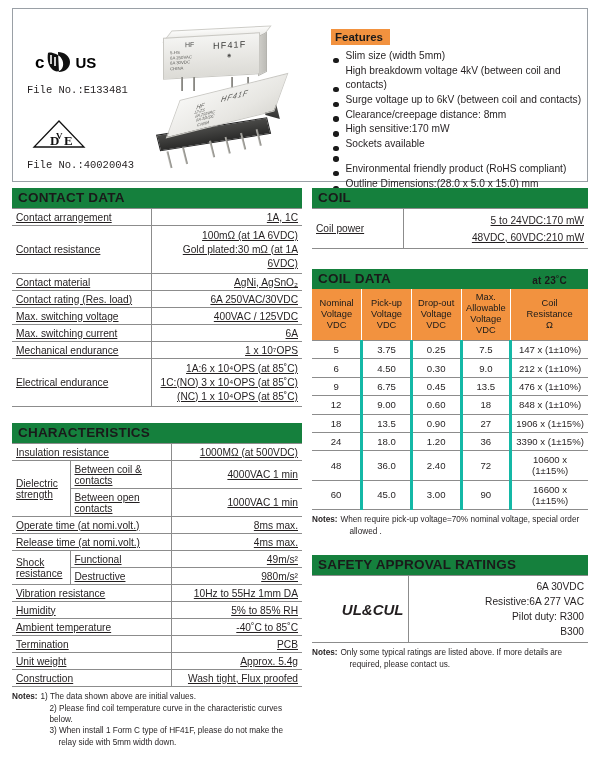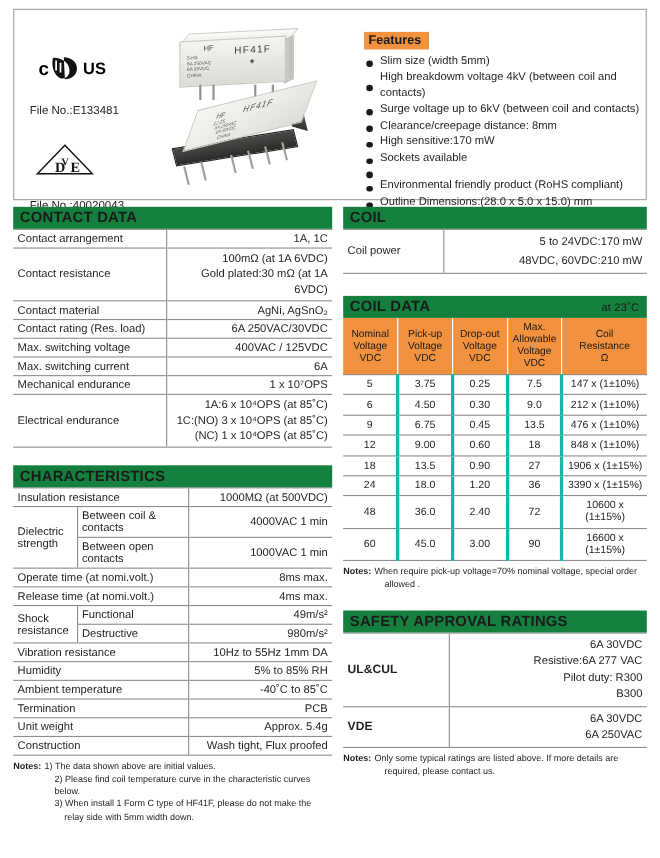--- a/index.html
+++ b/index.html
@@ -42,21 +42,22 @@
     width: 28px; height: 24px;
     position: relative;
   }
   .ul-circle svg { display: block; }
   .ul-us {
     font-size: 15px; font-weight: bold; color: #000;
     margin-left: 2px; line-height: 1;
   }
   .file-no {
     font-size: 10.5px; color: #231f20;
-    margin-top: 18px;
+    margin-top: 7px;
+    font-family: Liberation Mono, monospace;
   }
   .vde-block { margin-top: 22px; }
   .vde-mark { width: 56px; height: 34px; margin-left: 4px; }
   .vde-mark svg { display: block; }
 
   
   .relay-photos {
     position: absolute;
     left: 128px; top: 14px;
     width: 170px; height: 155px;
@@ -155,21 +156,21 @@
   .features-title {
     display: inline-block;
     background: #f2923f;
     color: #1a1a1a;
     font-size: 11.5px; font-weight: bold;
     padding: 2px 7px 2px 4px;
     margin-bottom: 4px;
   }
   .feat-item {
     display: flex;
-    align-items: center;
+    align-items: flex-end;
     font-size: 10.2px;
     line-height: 14.2px;
     color: #231f20;
     margin-bottom: 0.6px;
   }
   .feat-bullet {
     flex: 0 0 auto;
     width: 5.5px; height: 5.5px;
     border-radius: 50%;
     background: #1a1a1a;
@@ -182,30 +183,31 @@
     color: #1a1a1a;
     font-size: 13.5px;
     font-weight: bold;
     padding: 2px 6px 3px 6px;
     letter-spacing: 0.2px;
     position: relative;
     height: 20px;
   }
   .sec-head .sub {
     position: absolute;
-    right: 7px; bottom: 3px;
-    font-size: 10px; font-weight: normal;
+    right: 21px; bottom: 3px;
+    font-size: 10px; font-weight: bold;
   }
 
   
   table.dt {
     width: 100%;
     border-collapse: collapse;
     font-size: 10.2px;
     color: #231f20;
+    text-decoration: underline;
   }
   table.dt td {
     border-bottom: 1px solid #8c8c8c;
     padding: 2.5px 4px;
     vertical-align: middle;
   }
   table.dt tr:first-child td { border-top: 1px solid #8c8c8c; }
   td.lab { text-align: left; }
   td.val { text-align: right; }
   td.vsplit { border-left: 1px solid #8c8c8c; }
@@ -271,23 +273,24 @@
     color: #231f20;
   }
   table.safety td {
     border-bottom: 1px solid #8c8c8c;
     padding: 3px 4px;
     vertical-align: middle;
   }
   table.safety tr:first-child td { border-top: 1px solid #8c8c8c; }
   td.sf-name {
     width: 96px;
-    text-align: left;
+    text-align: right;
     font-weight: bold;
-    font-size: 11px;
+    font-size: 15px;
+    font-style: italic;
   }
   td.sf-val {
     border-left: 1px solid #8c8c8c;
     text-align: right;
     line-height: 15px;
   }
 </style>
 </head>
 <body>
 
@@ -653,27 +656,20 @@
       <tbody>
         <tr>
           <td class="sf-name">UL&amp;CUL</td>
           <td class="sf-val">
             <div>6A 30VDC</div>
             <div>Resistive:6A 277 VAC</div>
             <div>Pilot duty: R300</div>
             <div>B300</div>
           </td>
         </tr>
-        <tr>
-          <td class="sf-name">VDE</td>
-          <td class="sf-val">
-            <div>6A 30VDC</div>
-            <div>6A 250VAC</div>
-          </td>
-        </tr>
       </tbody>
     </table>
 
     <div class="notes notes-row">
       <span class="notes-label">Notes:</span>
       <span class="notes-list">
         <div>Only some typical ratings are listed above. If more details are</div>
         <div class="notes-indent">required, please contact us.</div>
       </span>
     </div>

